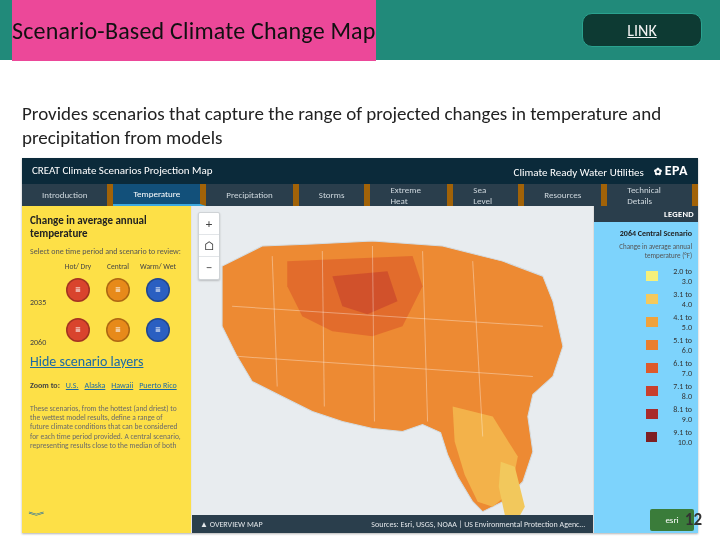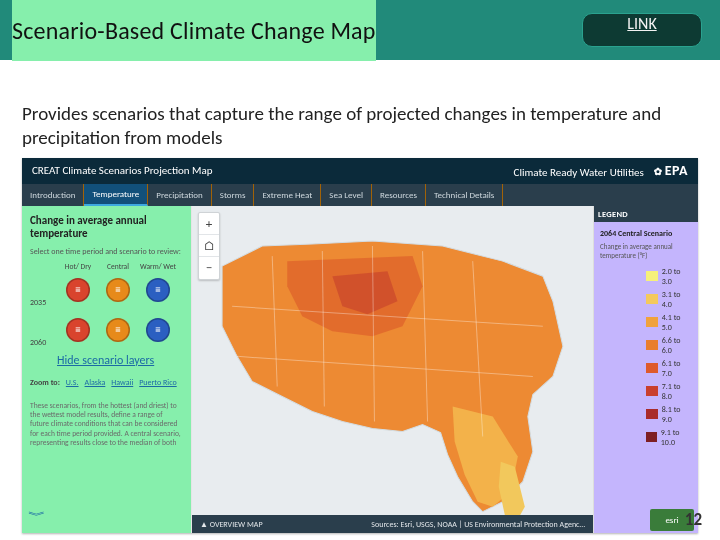--- a/index.html
+++ b/index.html
@@ -16,32 +16,33 @@
     height: 60px;
     display: flex;
     align-items: center;
     justify-content: space-between;
     padding: 0 18px 0 12px;
   }
   .titlebar .title {
     color: #111;
     font-size: 24px;
     font-weight: 400;
-    background: #86efac;
+    background: #ec4899;
     padding: 16px 0;
     letter-spacing: 0.2px;
   }
   .link-btn {
     background: #0d3a33;
     border: 1px solid #2aa28f;
     border-radius: 10px;
     color: #f3f3f3;
     width: 120px;
     height: 34px;
     display: flex;
+    align-items: center;
     justify-content: center;
     font-size: 16px;
     text-decoration: underline;
   }
   .desc {
     padding: 18px 22px 8px 22px;
     font-size: 19px;
     line-height: 1.25;
     color: #222;
     margin-top: 24px;
@@ -73,38 +74,38 @@
   .tabs {
     background: #2a3e4c;
     height: 22px;
     display: flex;
     align-items: stretch;
     font-size: 9px;
     color: #cfd8de;
     filter: blur(0.5px);
   }
   .tabs .tab {
-    padding: 0 8px;
-    display: flex;
-    align-items: center;
-    border-right: 1px solid #a16207;
+    padding: 0 20px;
+    display: flex;
+    align-items: center;
+    border-right: 6px solid #a16207;
   }
   .tabs .tab.active {
     background: #12507a;
     color: #fff;
     border-bottom: 2px solid #3da9e0;
   }
   .embed-body {
     position: relative;
     height: calc(100% - 48px);
     display: flex;
   }
   .sidebar {
     width: 170px;
-    background: #86efac;
+    background: #fde047;
     border-right: 1px solid #e5e5e5;
     padding: 8px 8px 4px 8px;
     font-size: 9px;
     color: #3a3a3a;
     filter: blur(0.6px);
   }
   .sidebar h3 {
     font-size: 11px;
     font-weight: 600;
     color: #222;
@@ -132,21 +133,21 @@
   .dot {
     width: 24px; height: 24px; border-radius: 50%;
     margin: 0 auto;
     box-shadow: inset 0 0 0 1.5px rgba(0,0,0,.25);
     display: flex; align-items: center; justify-content: center;
     font-size: 7px; color: #fff;
   }
   .dot.r { background: #d9442d; }
   .dot.o { background: #e78a1a; }
   .dot.b { background: #2b5fc1; }
-  .hide-link { color: #1b6aa5; text-decoration: underline; font-size: 12px; margin-top: 2px; margin-left: 27px;}
+  .hide-link { color: #1b6aa5; text-decoration: underline; font-size: 14px; margin-top: 2px;}
   .zoom-row { margin-top: 10px; font-size: 8px; color: #444; display: flex; gap: 6px; flex-wrap: wrap;}
   .zoom-row span { text-decoration: underline; color: #1b6aa5;}
   .disclaimer {
     margin-top: 14px;
     font-size: 7.5px;
     line-height: 1.25;
     color: #6a6a6a;
   }
   .chev {
     position: absolute;
@@ -176,26 +177,27 @@
     font-size: 13px; color: #444;
     border-bottom: 1px solid #e2e5e8;
   }
   .map-ctrl div:last-child { border-bottom: none; }
   .usa {
     position: absolute;
     inset: 0;
   }
   .legend-pane {
     width: 105px;
-    background: #c4b5fd;
+    background: #7dd3fc;
     border-left: 1px solid #ddd;
     padding: 6px;
     font-size: 8px;
     color: #333;
     filter: blur(0.5px);
+    text-align: right;
   }
   .legend-pane h4 {
     background: #2a3e4c;
     color: #fff;
     font-size: 8.5px;
     padding: 3px 4px;
     margin: -6px -6px 6px -6px;
     letter-spacing: .3px;
   }
   .legend-title { font-size: 8px; font-weight: 600; margin-bottom: 4px; color: #222;}
@@ -361,21 +363,21 @@
           <div class="lg-row">
             <div class="lg-sw" style="background: rgb(244, 201, 93);"></div>
             <div>3.1 to 4.0</div>
           </div>
           <div class="lg-row">
             <div class="lg-sw" style="background: rgb(240, 162, 60);"></div>
             <div>4.1 to 5.0</div>
           </div>
           <div class="lg-row">
             <div class="lg-sw" style="background: rgb(233, 126, 46);"></div>
-            <div>6.6 to 6.0</div>
+            <div>5.1 to 6.0</div>
           </div>
           <div class="lg-row">
             <div class="lg-sw" style="background: rgb(222, 90, 43);"></div>
             <div>6.1 to 7.0</div>
           </div>
           <div class="lg-row">
             <div class="lg-sw" style="background: rgb(201, 63, 45);"></div>
             <div>7.1 to 8.0</div>
           </div>
           <div class="lg-row">

